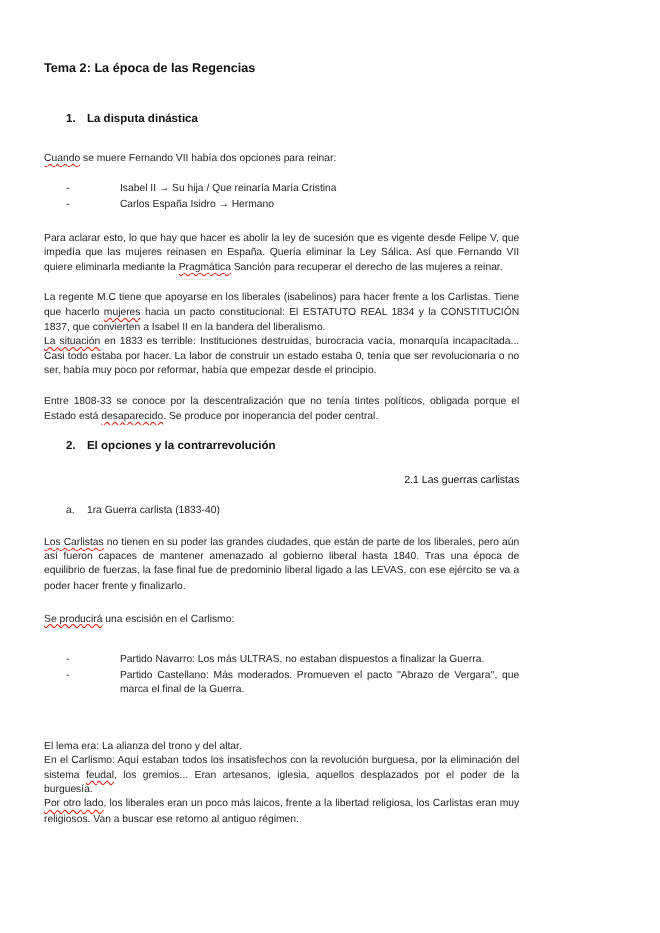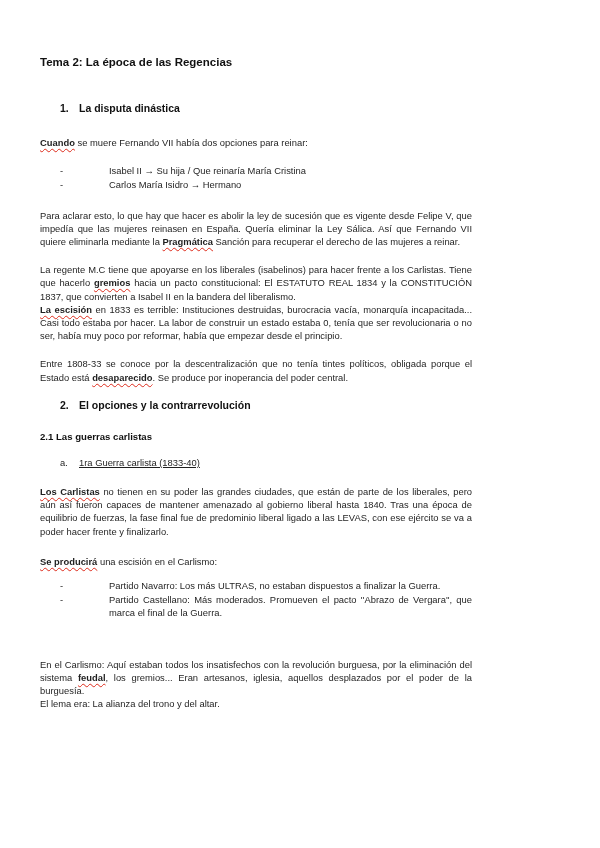--- a/index.html
+++ b/index.html
@@ -43,41 +43,41 @@
     margin: 0 0 17px 20px;
     font-size: 9.4px;
     line-height: 13.2px;
   }
   .dash-list.big-gap { margin-bottom: 38px; }
   .dash-list .li { display: flex; margin-bottom: 1px; }
   .dash-list .marker { width: 20px; flex: none; }
   .dash-list .li-text { flex: 1; text-align: justify; padding-left: 29px; }
   .sub-heading {
     font-size: 9.6px;
-    font-weight: 700;
+    font-weight: 400;
     margin: 20px 0 14px 0;
     color: #111;
+    text-align: right;
   }
   .letter-item {
     display: flex;
     font-size: 9.4px;
     line-height: 13.2px;
     margin: 0 0 16px 20px;
   }
   .letter-item .lnum { width: 19px; flex: none; }
-  .letter-item .u { text-decoration: underline; }
+  .letter-item .u { }
   .misspell {
     text-decoration-line: underline;
     text-decoration-style: wavy;
     text-decoration-color: #dd2b1c;
     text-decoration-thickness: 1px;
     text-underline-offset: 2px;
     -webkit-text-decoration-skip: none;
     text-decoration-skip-ink: none;
-    font-weight: bold;
   }
   .sec2-gap { margin-top: 6px; }
 </style>
 </head>
 <body>
 
 <div class="page">
 
   <h1 class="doc-title">Tema 2: La época de las Regencias</h1>
 
@@ -88,57 +88,58 @@
 
   <p class="para"><span class="misspell">Cuando</span> se muere Fernando VII había dos opciones para reinar:</p>
 
   <div class="dash-list">
     <div class="li">
       <span class="marker">-</span>
       <span class="li-text">Isabel II → Su hija / Que reinaría María Cristina</span>
     </div>
     <div class="li">
       <span class="marker">-</span>
-      <span class="li-text">Carlos María Isidro → Hermano</span>
+      <span class="li-text">Carlos España Isidro → Hermano</span>
     </div>
   </div>
 
   <p class="para">Para aclarar esto, lo que hay que hacer es abolir la ley de sucesión que es vigente desde Felipe V, que impedía que las mujeres reinasen en España. Quería eliminar la Ley Sálica. Así que Fernando VII quiere eliminarla mediante la <span class="misspell">Pragmática</span> Sanción para recuperar el derecho de las mujeres a reinar.</p>
 
-  <p class="para no-gap">La regente M.C tiene que apoyarse en los liberales (isabelinos) para hacer frente a los Carlistas. Tiene que hacerlo <span class="misspell">gremios</span> hacia un pacto constitucional: El ESTATUTO REAL 1834 y la CONSTITUCIÓN 1837, que convierten a Isabel II en la bandera del liberalismo.</p>
+  <p class="para no-gap">La regente M.C tiene que apoyarse en los liberales (isabelinos) para hacer frente a los Carlistas. Tiene que hacerlo <span class="misspell">mujeres</span> hacia un pacto constitucional: El ESTATUTO REAL 1834 y la CONSTITUCIÓN 1837, que convierten a Isabel II en la bandera del liberalismo.</p>
 
-  <p class="para"><span class="misspell">La escisión</span> en 1833 es terrible: Instituciones destruidas, burocracia vacía, monarquía incapacitada... Casi todo estaba por hacer. La labor de construir un estado estaba 0, tenía que ser revolucionaria o no ser, había muy poco por reformar, había que empezar desde el principio.</p>
+  <p class="para"><span class="misspell">La situación</span> en 1833 es terrible: Instituciones destruidas, burocracia vacía, monarquía incapacitada... Casi todo estaba por hacer. La labor de construir un estado estaba 0, tenía que ser revolucionaria o no ser, había muy poco por reformar, había que empezar desde el principio.</p>
 
   <p class="para" style="">Entre 1808-33 se conoce por la descentralización que no tenía tintes políticos, obligada porque el Estado está <span class="misspell">desaparecido</span>. Se produce por inoperancia del poder central.</p>
 
   <div class="num-heading sec2-gap" style="margin-bottom:15px;">
     <span class="hnum">2.</span>
     <span class="htext">El opciones y la contrarrevolución</span>
   </div>
 
   <div class="sub-heading">2.1 Las guerras carlistas</div>
 
   <div class="letter-item">
     <span class="lnum">a.</span>
     <span class="u">1ra Guerra carlista (1833-40)</span>
   </div>
 
   <p class="para" style="margin-bottom:17px;"><span class="misspell">Los Carlistas</span> no tienen en su poder las grandes ciudades, que están de parte de los liberales, pero aún así fueron capaces de mantener amenazado al gobierno liberal hasta 1840. Tras una época de equilibrio de fuerzas, la fase final fue de predominio liberal ligado a las LEVAS, con ese ejército se va a poder hacer frente y finalizarlo.</p>
 
-  <p class="para" style="margin-bottom:11px;"><span class="misspell">Se producirá</span> una escisión en el Carlismo:</p>
+  <p class="para" style="margin-bottom:24px;"><span class="misspell">Se producirá</span> una escisión en el Carlismo:</p>
 
   <div class="dash-list big-gap">
     <div class="li">
       <span class="marker">-</span>
       <span class="li-text">Partido Navarro: Los más ULTRAS, no estaban dispuestos a finalizar la Guerra.</span>
     </div>
     <div class="li">
       <span class="marker">-</span>
       <span class="li-text">Partido Castellano: Más moderados. Promueven el pacto ''Abrazo de Vergara'', que marca el final de la Guerra.</span>
     </div>
   </div>
 
+  <p class="para no-gap">El lema era: La alianza del trono y del altar.</p>
   <p class="para no-gap">En el Carlismo: Aquí estaban todos los insatisfechos con la revolución burguesa, por la eliminación del sistema <span class="misspell">feudal</span>, los gremios... Eran artesanos, iglesia, aquellos desplazados por el poder de la burguesía.</p>
-  <p class="para no-gap">El lema era: La alianza del trono y del altar.</p>
 
 
+  <p class="para"><span class="misspell">Por otro lado</span>, los liberales eran un poco más laicos, frente a la libertad religiosa, los Carlistas eran muy religiosos. Van a buscar ese retorno al antiguo régimen.</p>
 
 </div>
 
 </body></html>

